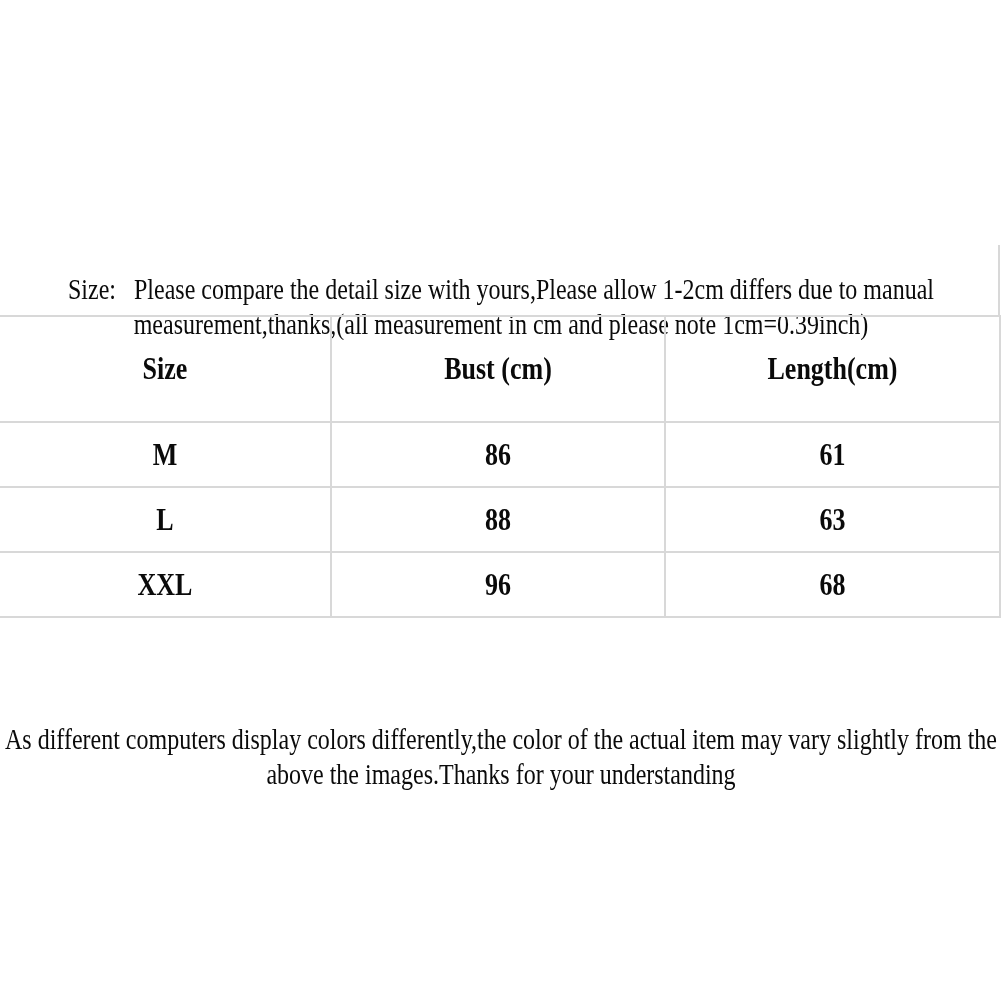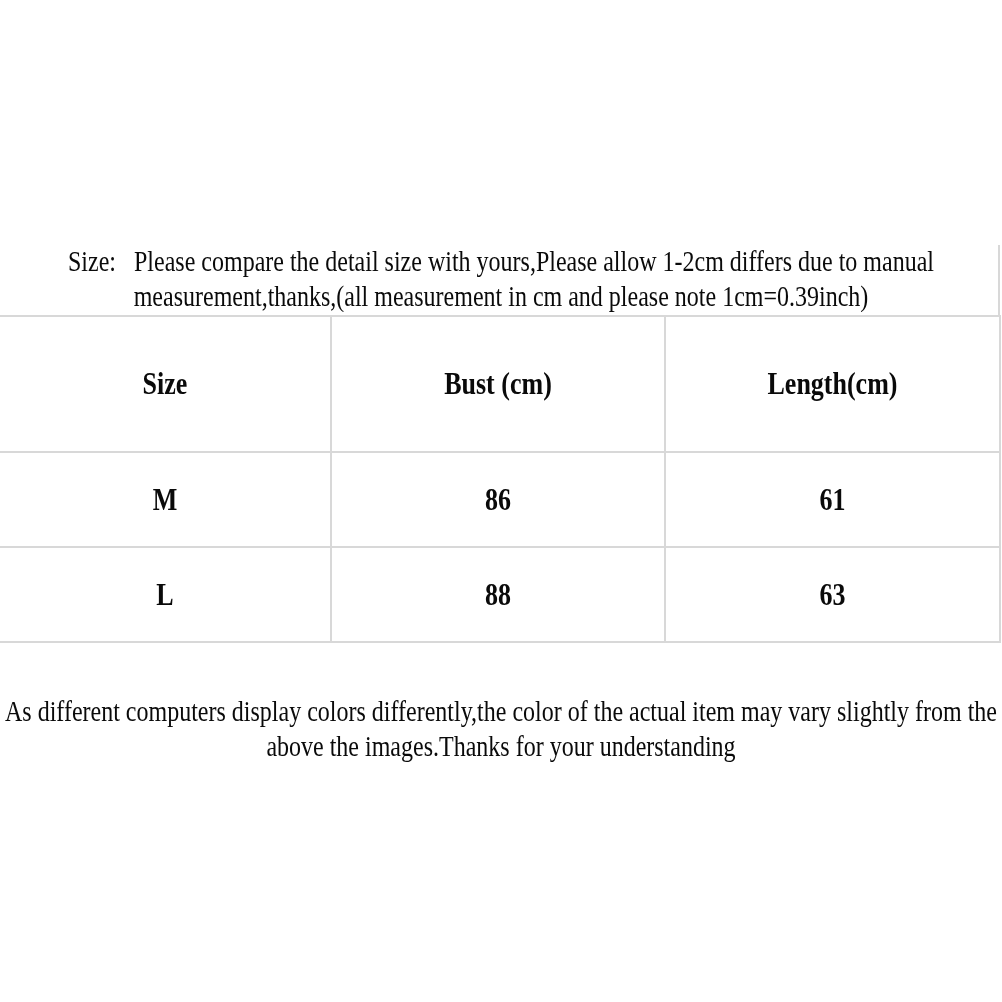--- a/index.html
+++ b/index.html
@@ -12,20 +12,21 @@
     height: 1002px;
     position: relative;
     overflow: hidden;
     font-family: "Liberation Serif", "DejaVu Serif", serif;
     color: #0a0a0a;
   }
   .note {
     position: absolute;
     left: 0;
     width: 1002px;
+    margin-top: 28px;
   }
   .note-line {
     white-space: pre;
     text-align: center;
     font-size: 24px;
     line-height: 35px;
     height: 35px;
     transform: scaleY(1.2);
     transform-origin: 50% 50%;
   }
@@ -37,21 +38,21 @@
     top: 315px;
     left: 0;
     width: 1000px;
     border-collapse: collapse;
     table-layout: fixed;
   }
   .size-table th, .size-table td {
     border: 2px solid #d8d8d8;
     text-align: center;
     vertical-align: middle;
-    padding: 15px;
+    padding: 0;
     font-weight: bold;
     font-size: 26px;
     color: #0a0a0a;
   }
   .size-table tr > *:first-child {
     border-left: none;
   }
   .size-table th { height: 104px; }
   .size-table td { height: 63px; }
   .vstretch {
@@ -93,20 +94,25 @@
     <tr>
       <td><span class="vstretch">M</span></td>
       <td><span class="vstretch">86</span></td>
       <td><span class="vstretch">61</span></td>
     </tr>
     <tr>
       <td><span class="vstretch">L</span></td>
       <td><span class="vstretch">88</span></td>
       <td><span class="vstretch">63</span></td>
     </tr>
+    <tr>
+      <td><span class="vstretch">XXL</span></td>
+      <td><span class="vstretch">96</span></td>
+      <td><span class="vstretch">68</span></td>
+    </tr>
   </tbody>
 </table>
 
 <div class="sliver-line"></div>
 
 <div class="note bottom-note">
   <div class="note-line">As different computers display colors differently,the color of the actual item may vary slightly from the</div>
   <div class="note-line">above the images.Thanks for your understanding</div>
 </div>
 

